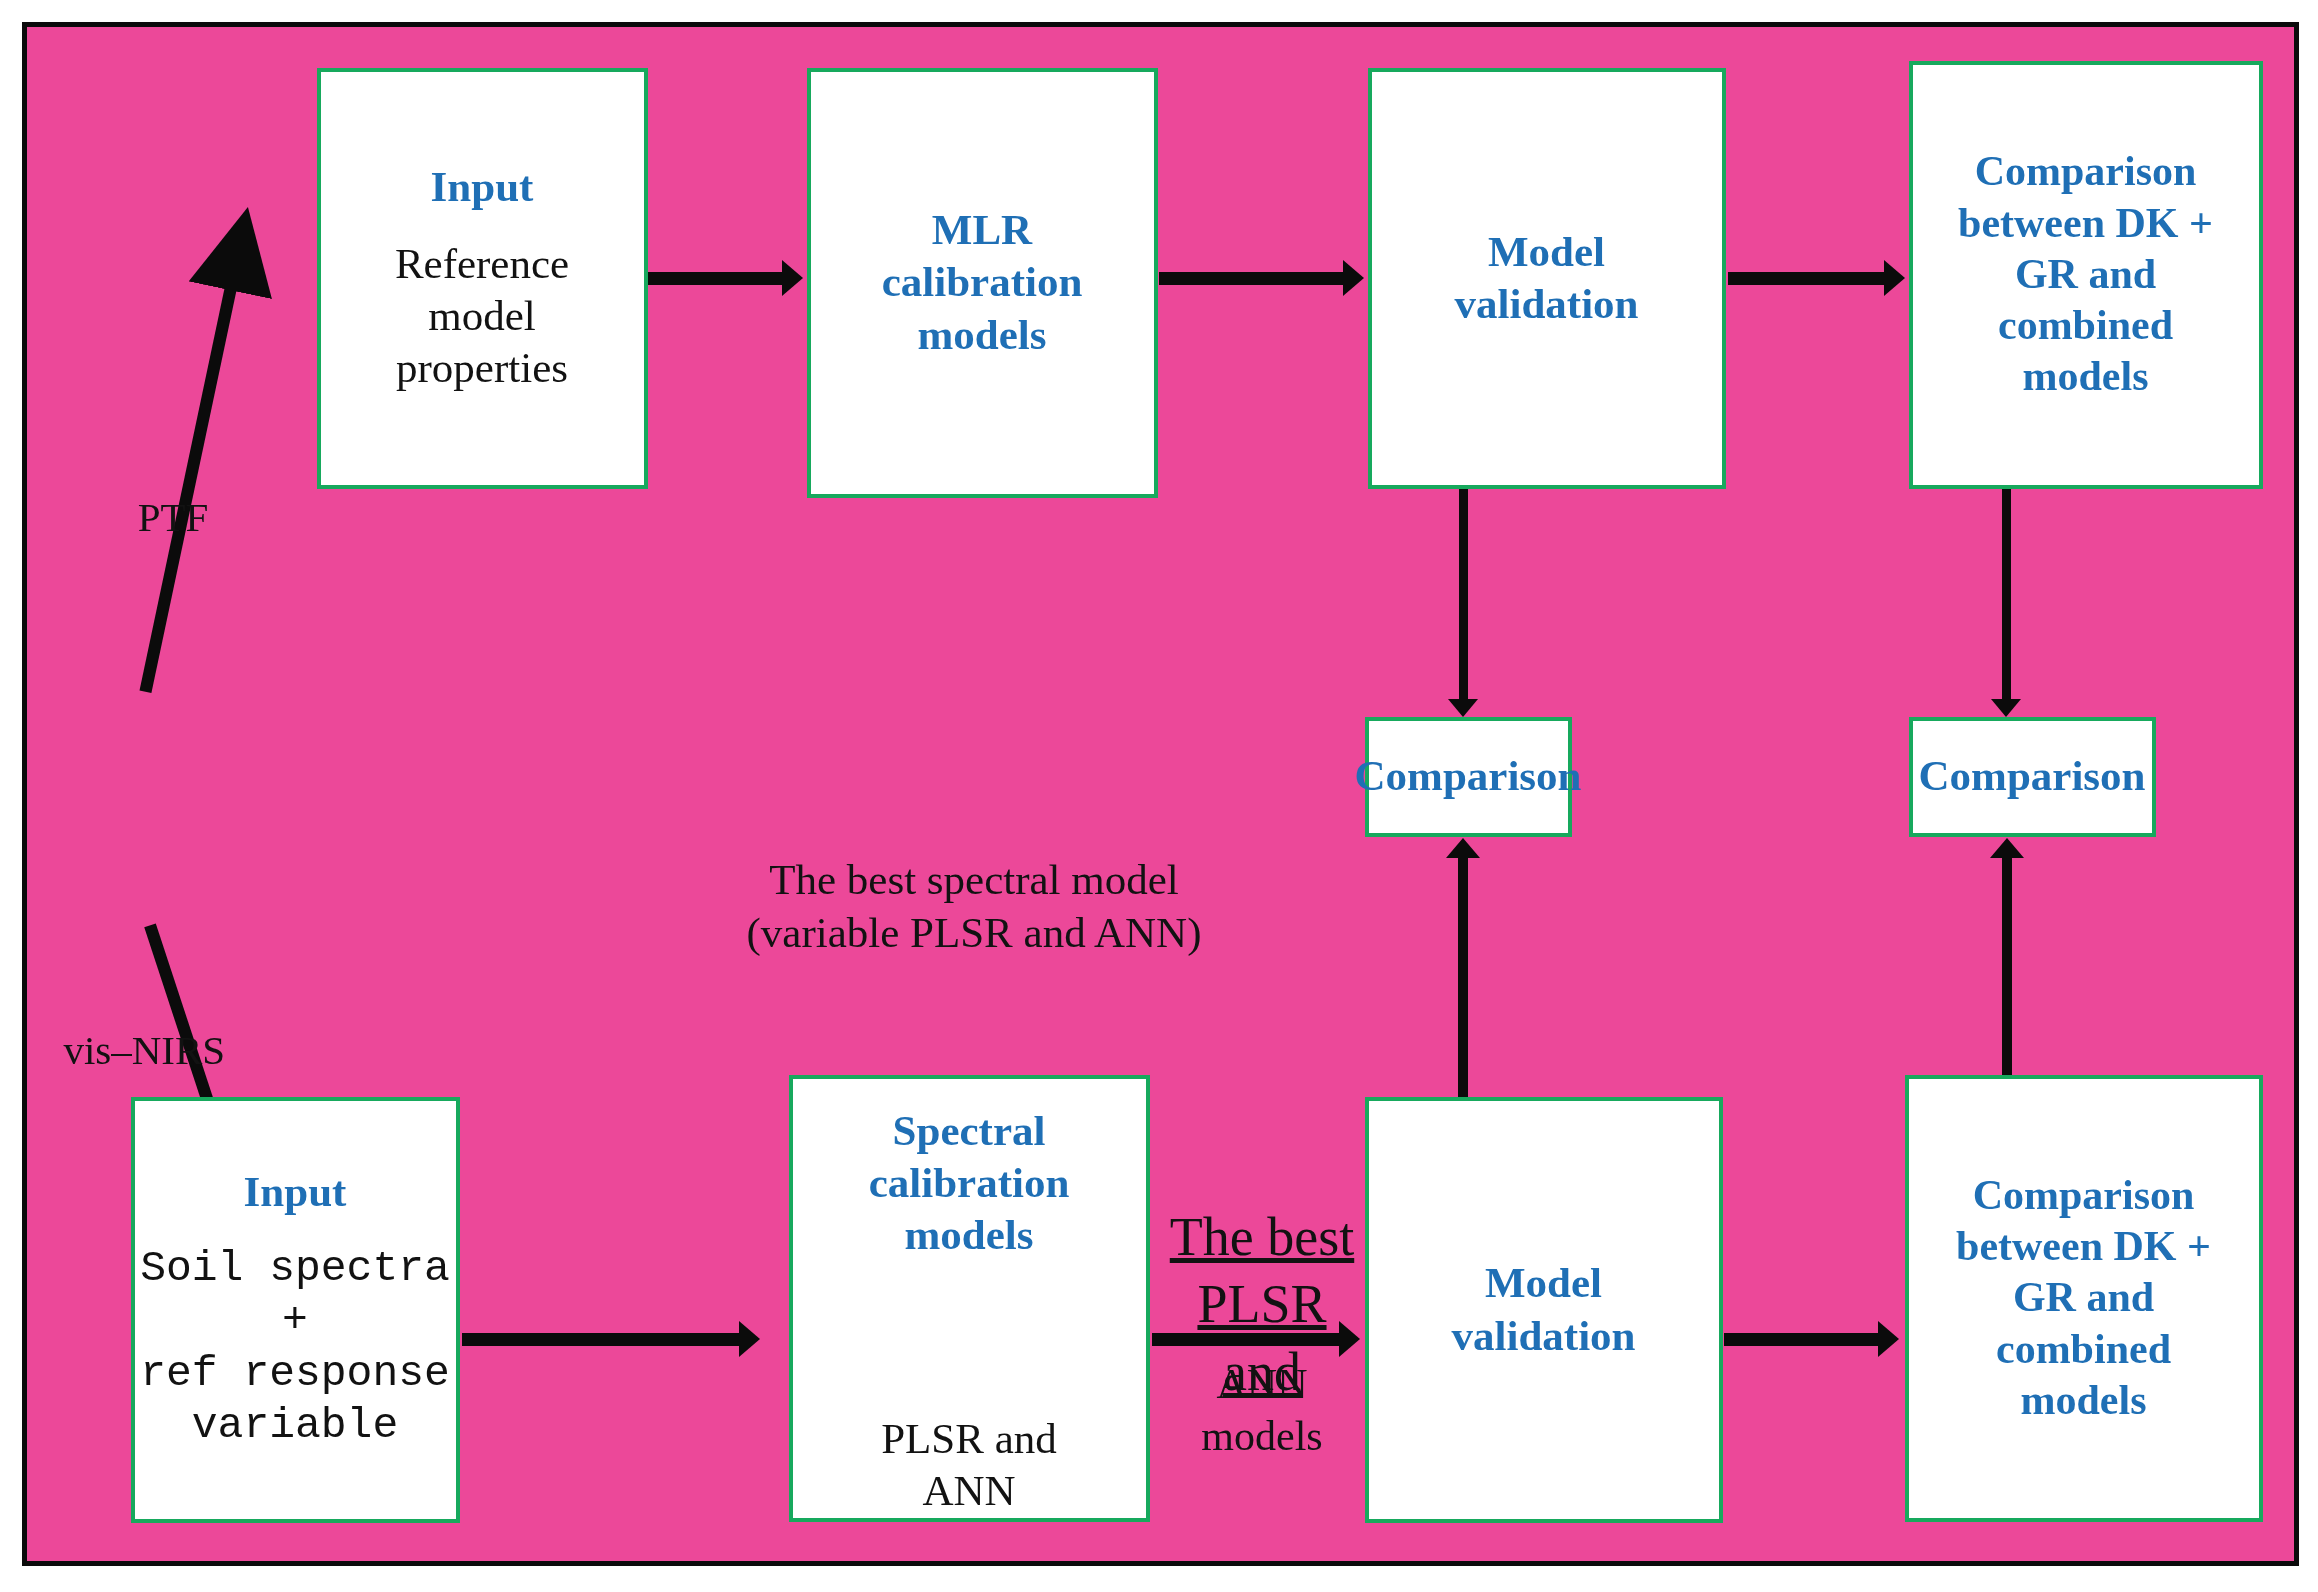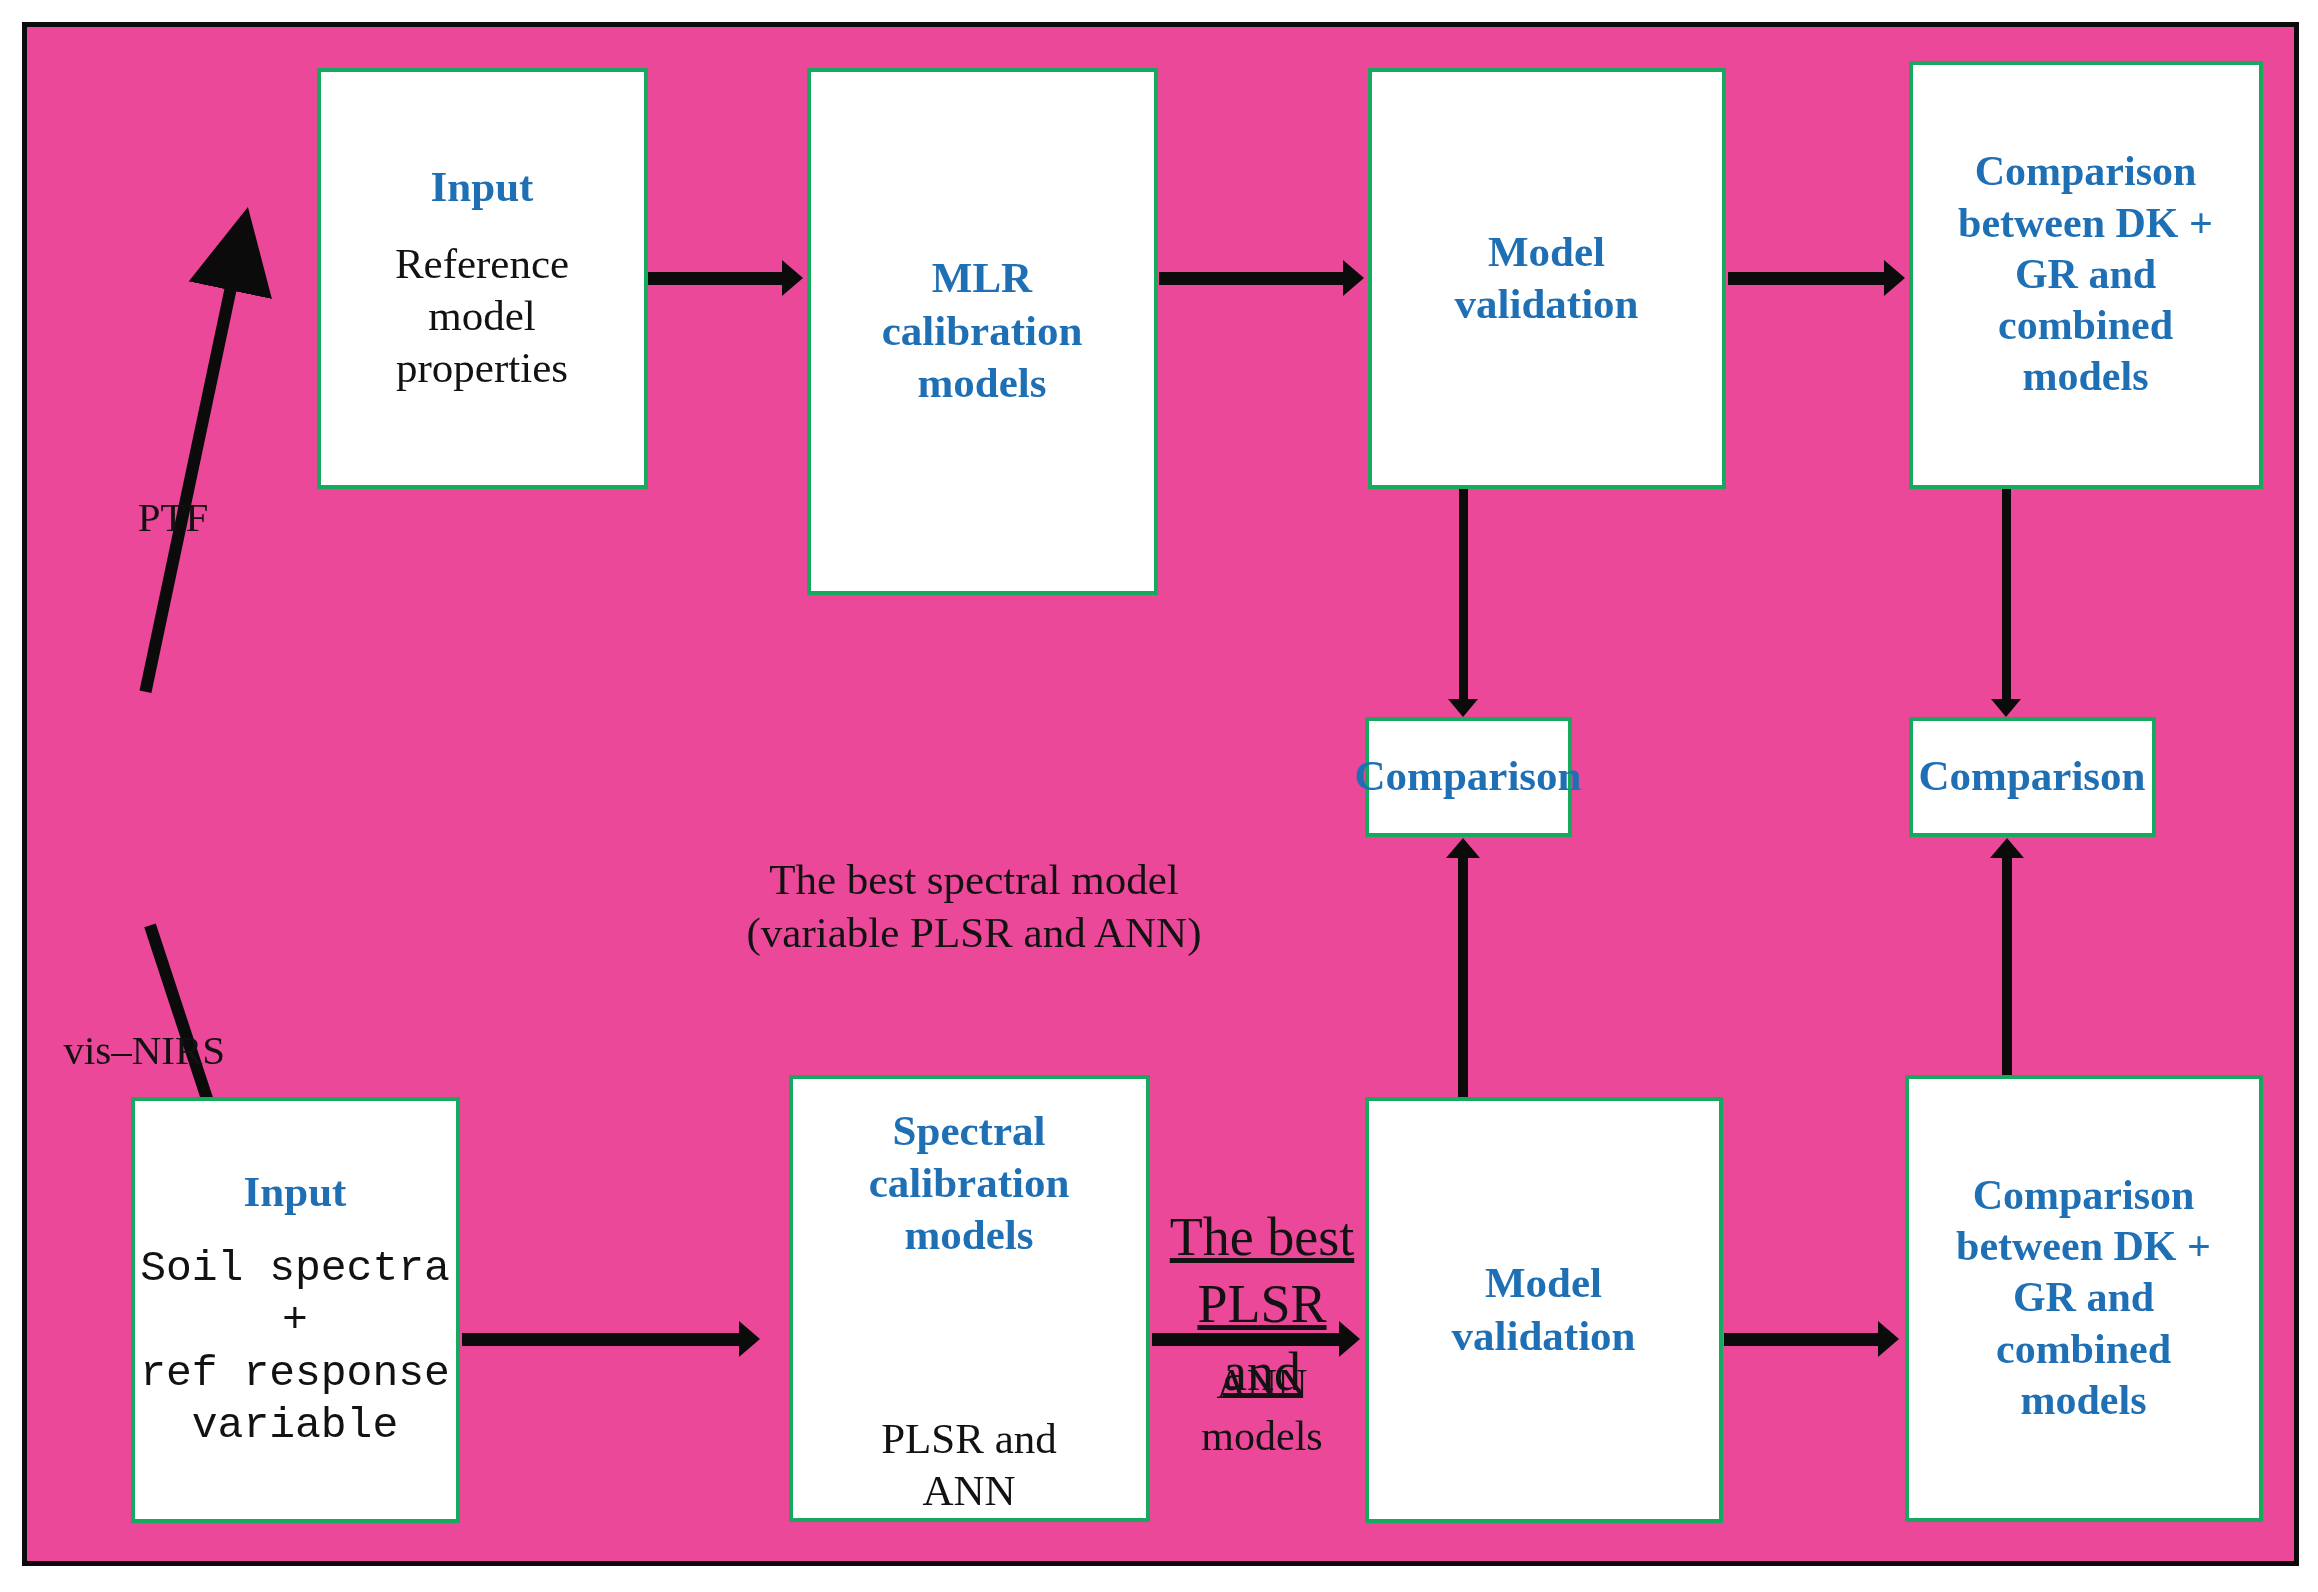--- a/index.html
+++ b/index.html
@@ -85,21 +85,21 @@
   <div id="frame">
 
     <div class="box" style="left:290px; top:41px; width:331px; height:421px; font-size:43px;">
       <div class="hdr" style="white-space:pre-line;">Input</div>
       <div class="gap"></div>
       <div class="sub" style="white-space:pre-line;">Reference
 model
 properties</div>
     </div>
 
-    <div class="box" style="left:780px; top:41px; width:351px; height:527px; font-size:43px;">
+    <div class="box" style="left:780px; top:41px; width:351px; height:430px; font-size:43px;">
       <div class="hdr" style="white-space:pre-line;">MLR
 calibration
 models</div>
     </div>
 
     <div class="box" style="left:1341px; top:41px; width:358px; height:421px; font-size:43px;">
       <div class="hdr" style="white-space:pre-line;">Model
 validation</div>
     </div>
 

